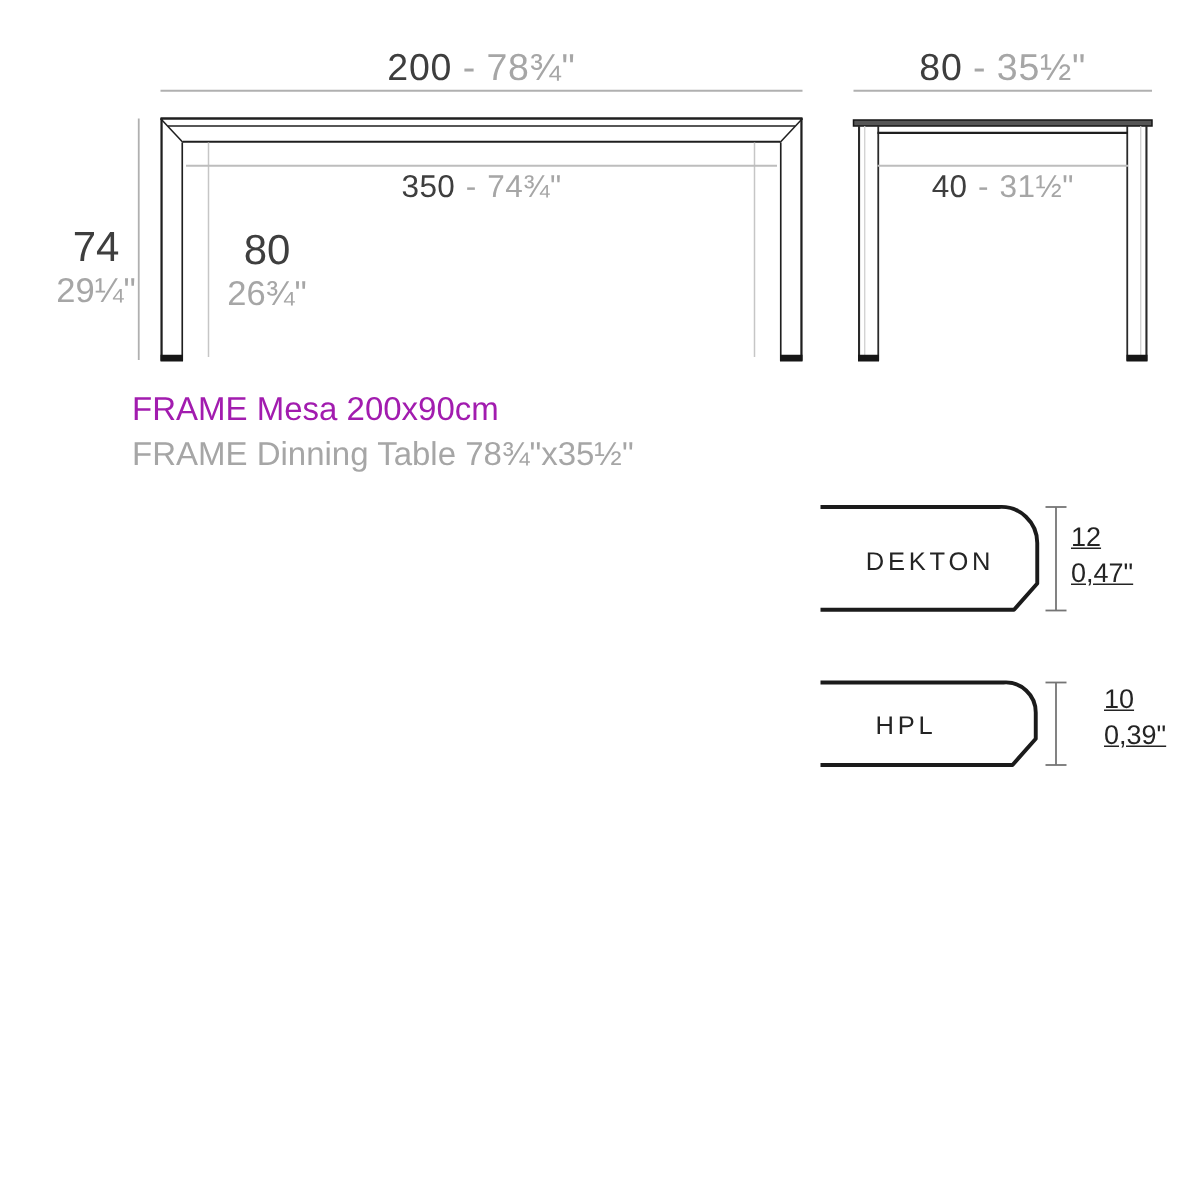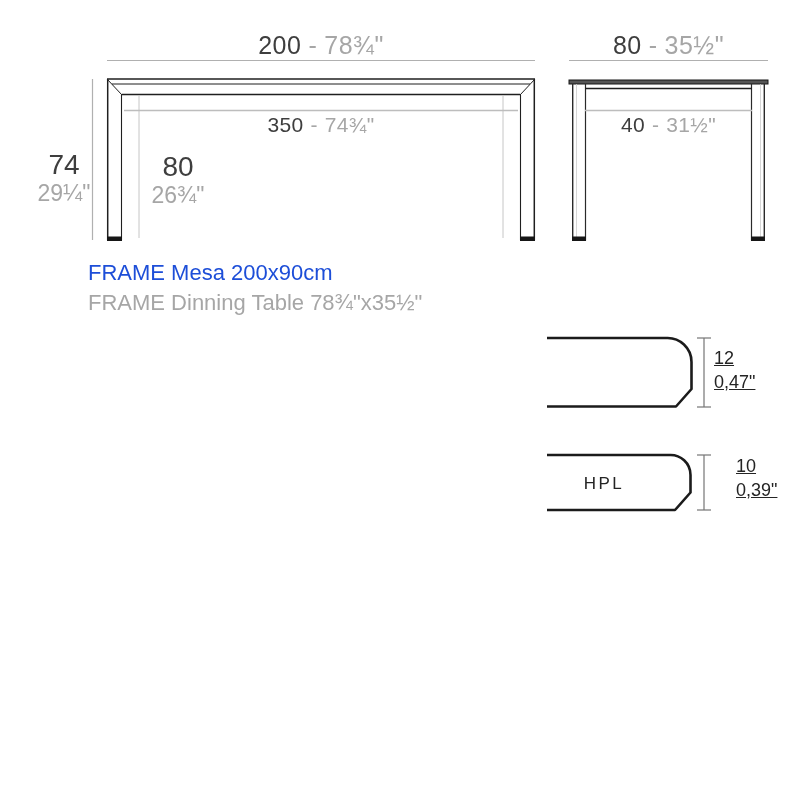--- a/index.html
+++ b/index.html
@@ -34,21 +34,21 @@
   .stack-dim .metric   { display: block; font-size: 28px; }
   .stack-dim .imperial { display: block; font-size: 23px; }
   .captions {
     position: absolute;
     left: 88px;
     top: 258px;
     line-height: 29.5px;
     font-size: 22px;
     white-space: nowrap;
   }
-  .captions .cap1 { color: #1d4ed8; display: block; }
+  .captions .cap1 { color: #a21caf; display: block; }
   .captions .cap2 { color: #a6a6a6; display: block; }
   .material-name {
     position: absolute;
     text-align: center;
     font-size: 17px;
     letter-spacing: 2.5px;
     color: #242424;
     white-space: nowrap;
   }
   .thickness {
@@ -140,20 +140,21 @@
   <div class="dim stack-dim" style="left:136px; top:131px; width:84px;">
     <span class="metric">80</span>
     <span class="imperial">26¾"</span>
   </div>
 
   <div class="captions">
     <span class="cap1">FRAME Mesa 200x90cm</span>
     <span class="cap2">FRAME Dinning Table 78¾"x35½"</span>
   </div>
 
+  <div class="material-name" style="left:547px; top:365px; width:146px;">DEKTON</div>
   <div class="thickness" style="left:714px; top:346px;">
     <span>12</span>
     <span>0,47"</span>
   </div>
 
   <div class="material-name" style="left:552px; top:474px; width:104px;">HPL</div>
   <div class="thickness" style="left:736px; top:454px;">
     <span>10</span>
     <span>0,39"</span>
   </div>

